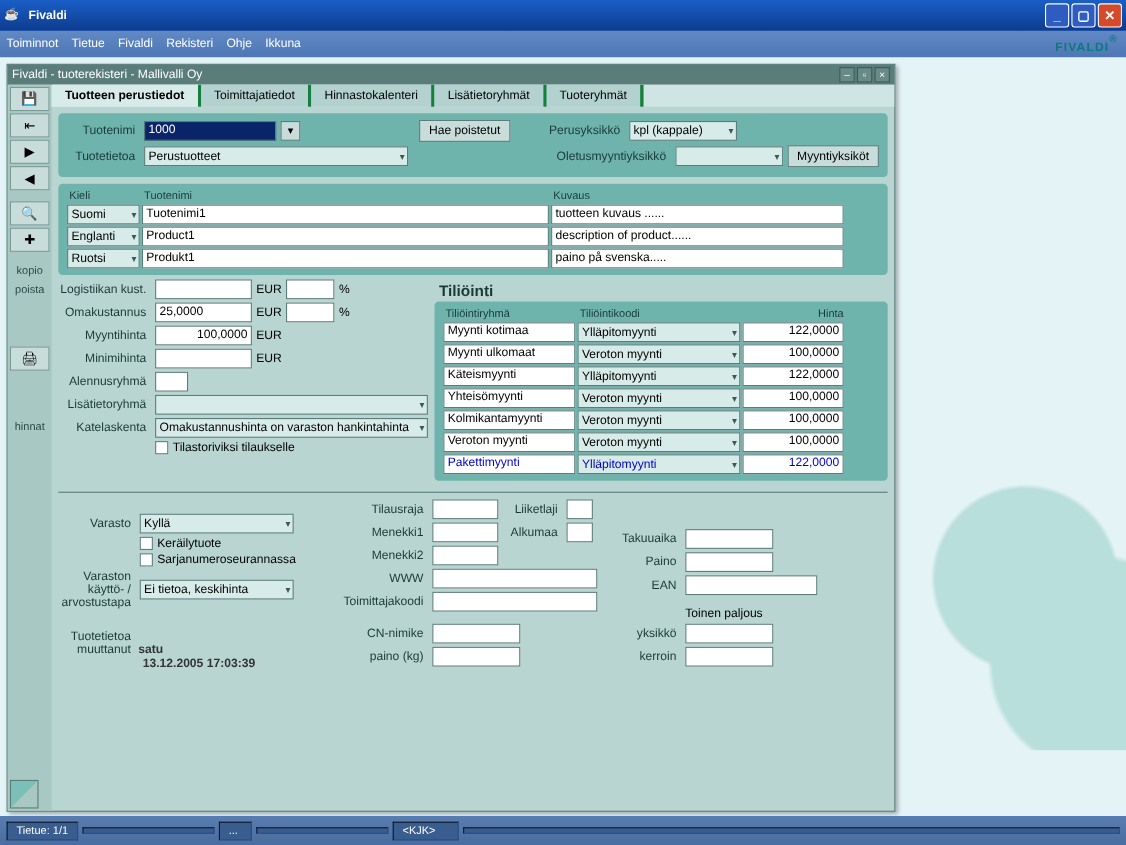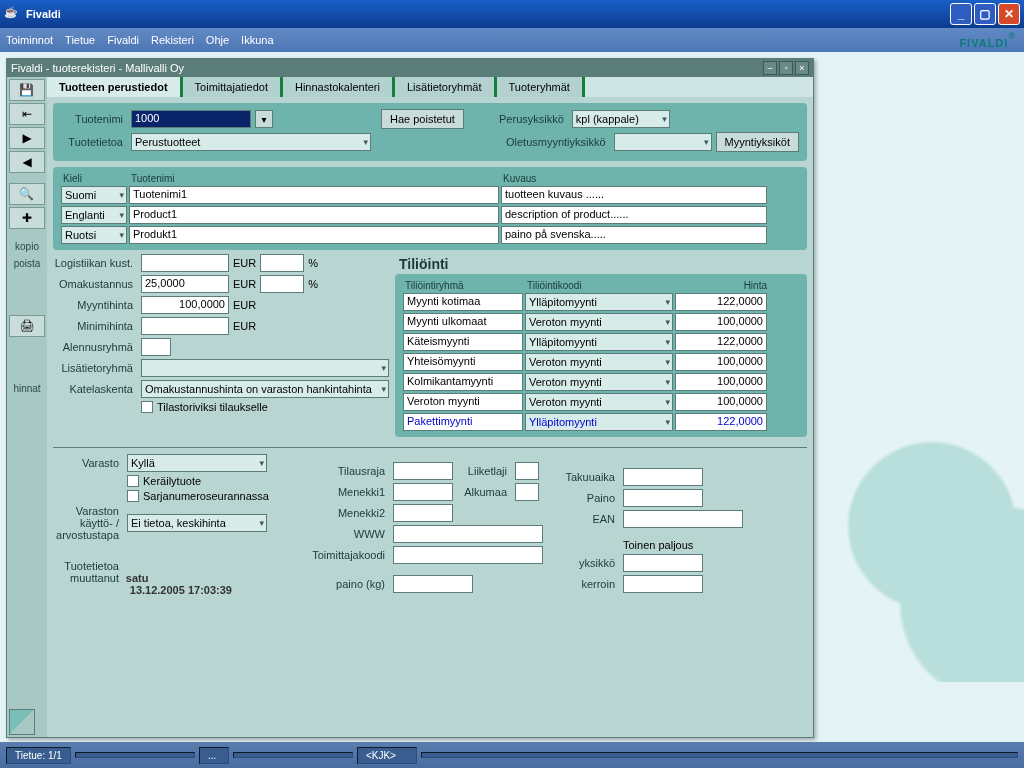--- a/index.html
+++ b/index.html
@@ -301,20 +301,24 @@
               <div class="row">
                   <span class="lbl" style="width:86px">WWW</span>
                   <div class="inp" style="flex:1"></div>
                 </div>
               <div class="row">
                   <span class="lbl" style="width:86px">Toimittajakoodi</span>
                   <div class="inp" style="flex:1"></div>
                 </div>
               <div style="height:8px"></div>
               <div class="row">
+                  <span class="lbl" style="width:86px">CN-nimike</span>
+                  <div class="inp" style="width:80px"></div>
+                </div>
+              <div class="row">
                   <span class="lbl" style="width:86px">paino (kg)</span>
                   <div class="inp" style="width:80px"></div>
                 </div>
             </div>
 
             <div class="col">
               <div class="row">
                   <span class="lbl" style="width:66px">Takuuaika</span>
                   <div class="inp" style="width:80px"></div>
                 </div>

